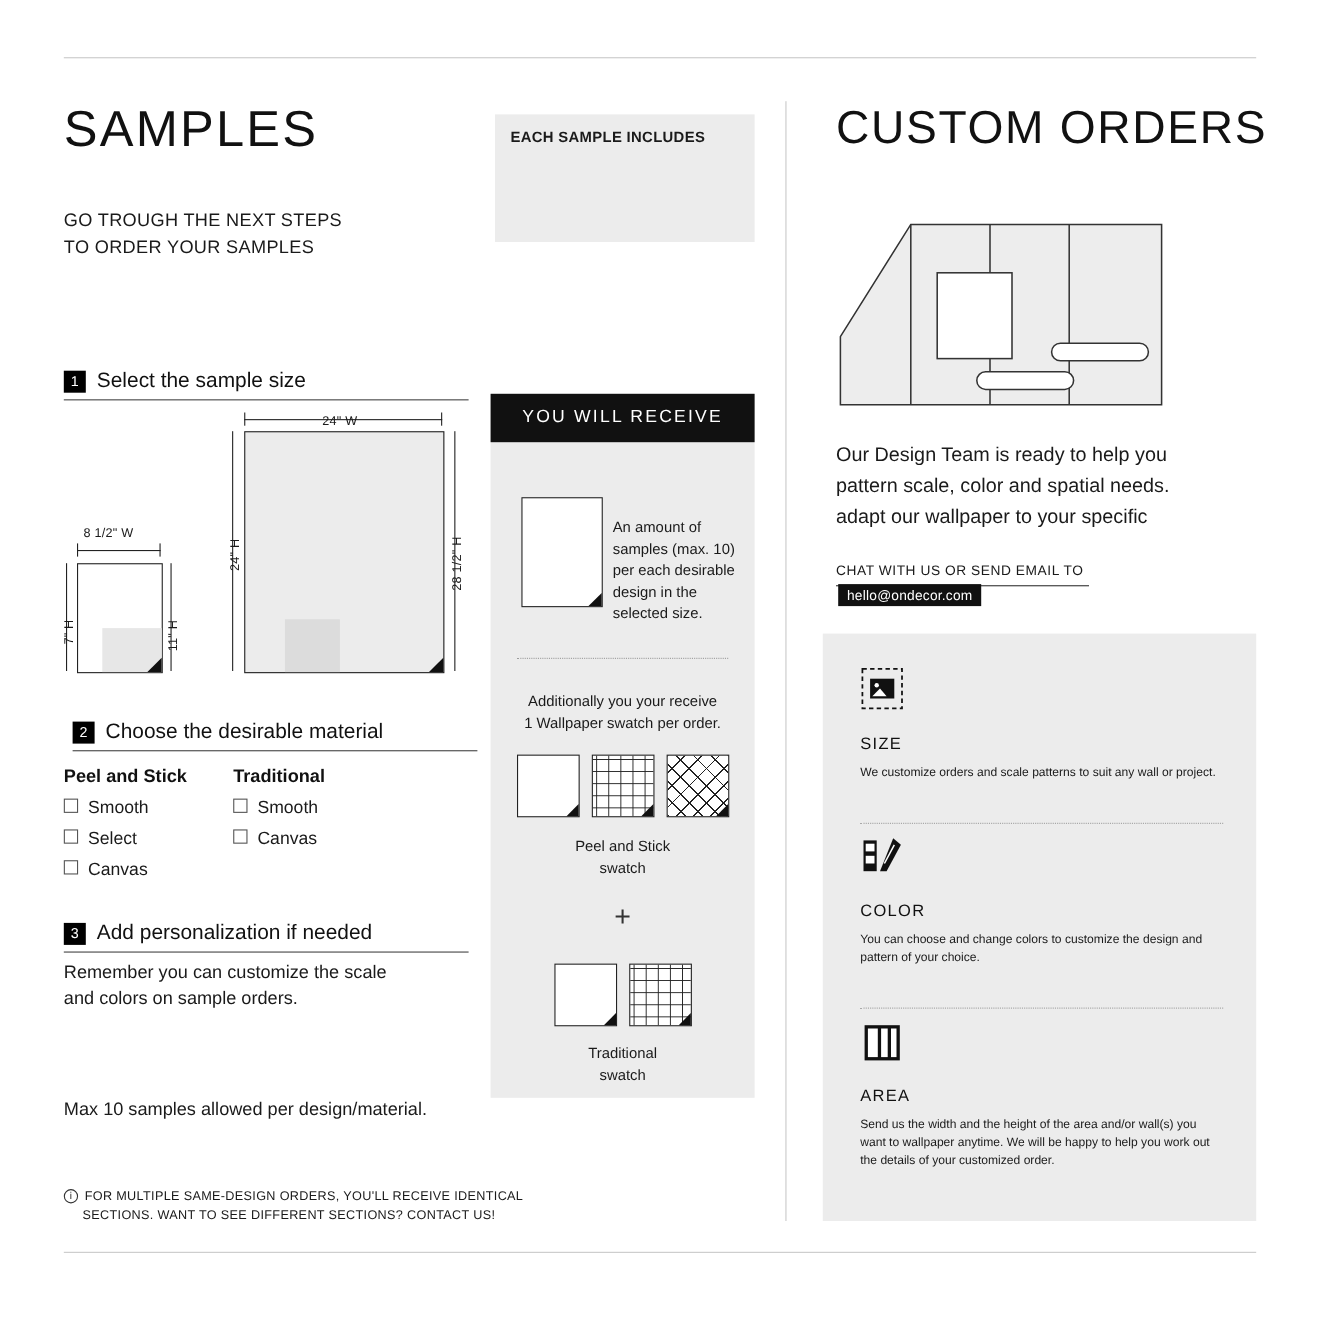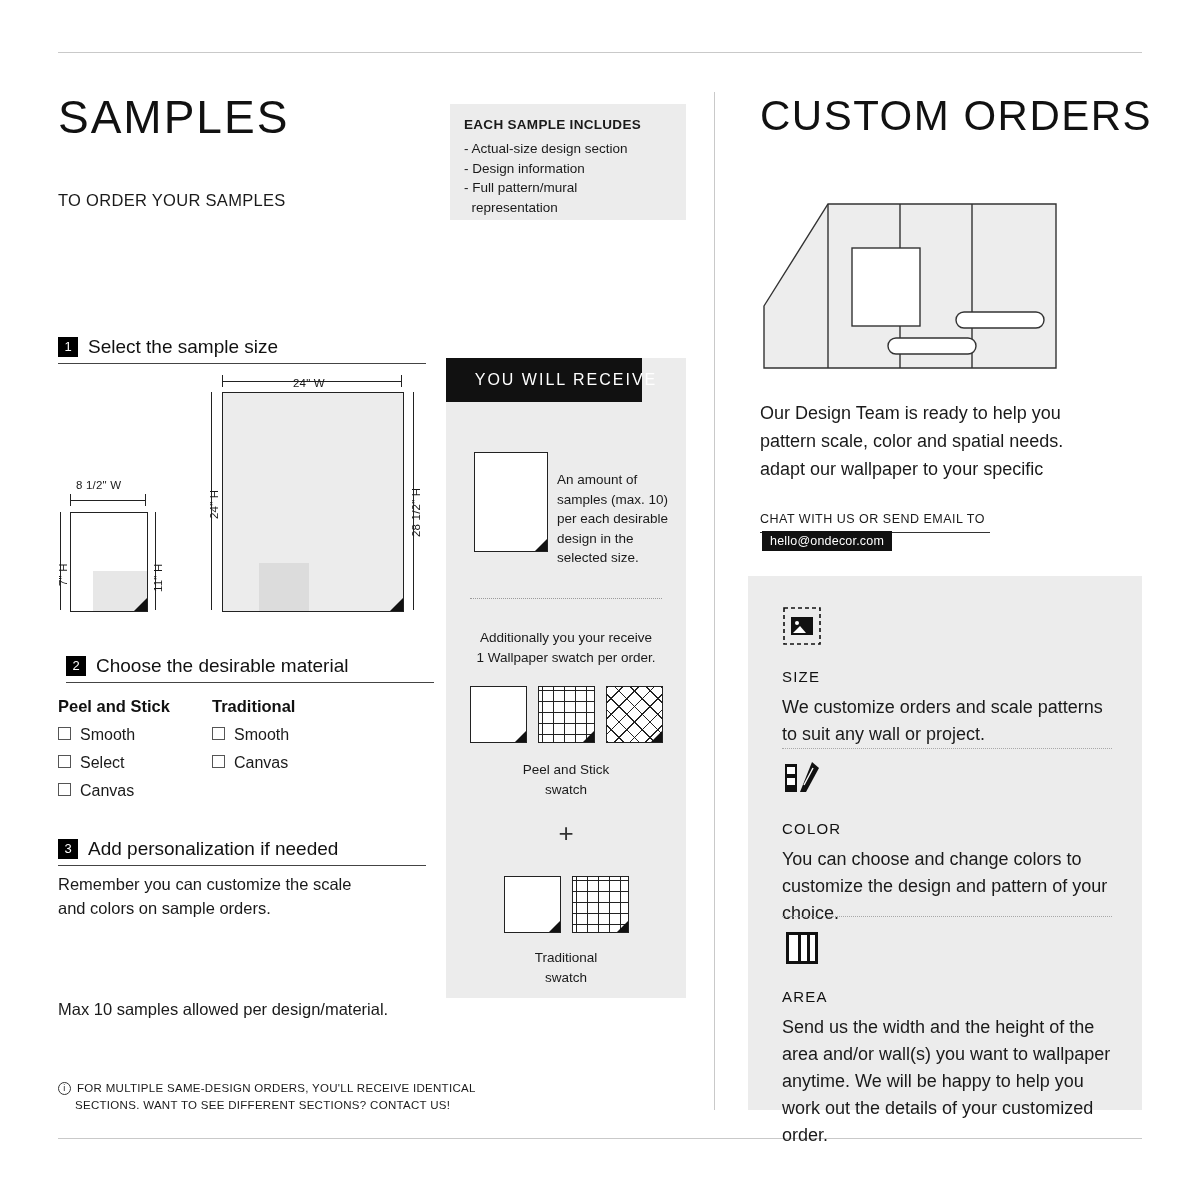--- a/index.html
+++ b/index.html
@@ -95,21 +95,21 @@
     position:absolute;left:58px;top:1080px;width:520px;
     font-size:11.5px;line-height:1.5;letter-spacing:.3px;color:#1a1a1a;
   }
   .footnote .circ{
     display:inline-block;width:11px;height:11px;border:1px solid #333;border-radius:50%;
     font-size:9px;line-height:11px;text-align:center;margin-right:6px;vertical-align:1px;
   }
 
   
   .receive-panel{position:absolute;left:446px;top:358px;width:240px;height:640px;background:#ececec;}
-  .receive-header{position:absolute;left:446px;top:358px;width:196px;height:44px;background:#111;}
+  .receive-header{position:absolute;left:446px;top:358px;width:240px;height:44px;background:#111;}
   .receive-header span{
     position:absolute;left:0;top:0;width:240px;line-height:44px;text-align:center;
     color:#fff;font-size:16px;letter-spacing:2px;
   }
   .rec-sheet{
     position:absolute;left:474px;top:452px;width:72px;height:98px;background:#fff;border:1.2px solid #222;
   }
   .rec-sheet .corner{position:absolute;right:0;bottom:0;width:0;height:0;border-bottom:12px solid #111;border-left:12px solid transparent;}
   .rec-text{
     position:absolute;left:557px;top:470px;width:130px;font-size:13.5px;line-height:1.45;color:#1a1a1a;
@@ -145,46 +145,41 @@
   .chat-label{position:absolute;left:760px;top:512px;font-size:12.5px;letter-spacing:.5px;}
   .chat-underline{position:absolute;left:760px;top:532px;width:230px;height:1px;background:#333;}
   .email-chip{
     position:absolute;left:762px;top:531px;background:#111;color:#fff;
     font-size:12.5px;padding:3px 8px;letter-spacing:.2px;
   }
 
   .feature-panel{position:absolute;left:748px;top:576px;width:394px;height:534px;background:#ececec;}
   .feat{position:absolute;left:782px;width:330px;}
   .feat .ttl{font-size:15px;letter-spacing:1.2px;margin-bottom:9px;color:#111;}
-  .feat .txt{font-size:18px;line-height:1.5;color:#1a1a1a;}
+  .feat .txt{font-size:11px;line-height:1.5;color:#1a1a1a;}
   .feat-icon{position:absolute;left:782px;width:40px;height:40px;}
   .feat-sep{position:absolute;left:782px;width:330px;height:0;border-top:1.2px dotted #a8a8a8;}
 </style>
 </head>
 <body>
 
 <div class="page">
 
   <div class="rule-top"></div>
   <div class="rule-bottom"></div>
   <div class="divider-v"></div>
 
   <div class="samples-title">SAMPLES</div>
   <div class="samples-sub">
+    <div>GO TROUGH THE NEXT STEPS</div>
     <div>TO ORDER YOUR SAMPLES</div>
   </div>
 
   <div class="includes-box"></div>
   <div class="includes-title">EACH SAMPLE INCLUDES</div>
-  <div class="includes-list">
-    <div>- Actual-size design section</div>
-    <div>- Design information</div>
-    <div>- Full pattern/mural</div>
-    <div>  representation</div>
-  </div>
 
   <div class="step" id="step1">
     <span class="num">1</span><span class="lbl">Select the sample size</span>
     <div class="underline"></div>
   </div>
 
   <div class="small-sample">
     <div class="fill"></div>
     <div class="corner"></div>
   </div>

